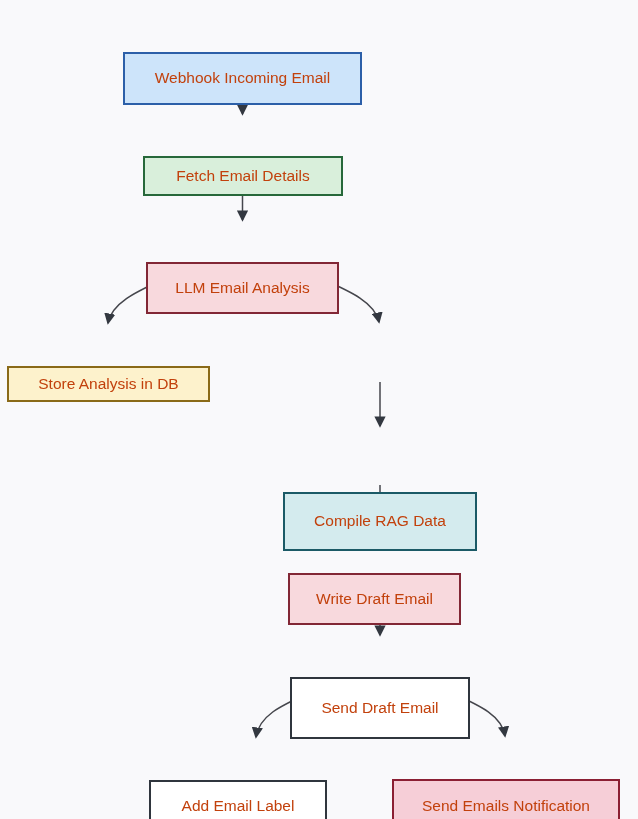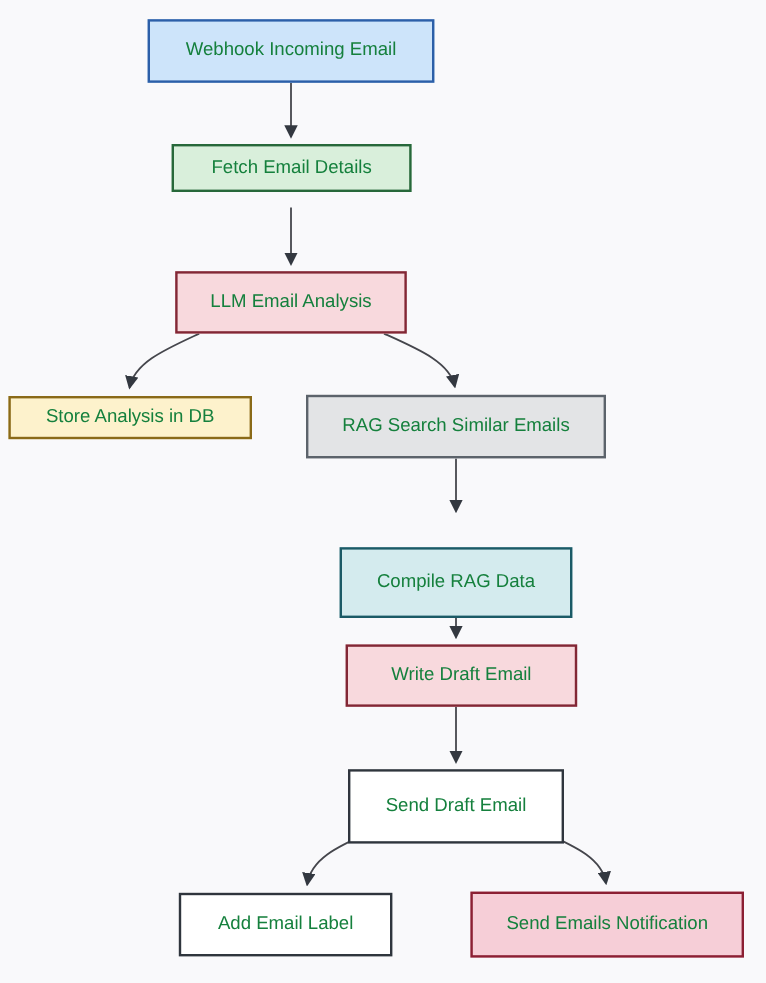--- a/index.html
+++ b/index.html
@@ -30,23 +30,24 @@
   }
   .node {
     position: absolute;
     box-sizing: border-box;
     border: 2px solid #333;
     background: #fff;
     display: flex;
     align-items: center;
     justify-content: center;
     font-size: 15.5px;
-    color: #15803d;
+    color: #c2410c;
     line-height: 1.2;
     white-space: nowrap;
+    margin-top: 36px;
   }
 </style>
 </head>
 <body>
 
 <div class="canvas">
 
   <svg class="edges-layer" viewBox="0 0 638 819" xmlns="http://www.w3.org/2000/svg">
     <defs>
       <marker id="arrow" viewBox="0 0 10 10" refX="8.5" refY="5" markerWidth="7.5" markerHeight="7.5" orient="auto-start-reverse">
@@ -65,25 +66,24 @@
   </svg>
 
   <div class="node" style="left: 123px; top: 16px; width: 239px; height: 53px; background: rgb(205, 228, 250); border-color: rgb(44, 95, 168);">Webhook Incoming Email</div>
 
   <div class="node" style="left: 143px; top: 120px; width: 200px; height: 40px; background: rgb(217, 239, 219); border-color: rgb(39, 104, 58);">Fetch Email Details</div>
 
   <div class="node" style="left: 146px; top: 226px; width: 193px; height: 52px; background: rgb(248, 217, 221); border-color: rgb(130, 39, 53);">LLM Email Analysis</div>
 
   <div class="node" style="left: 7px; top: 330px; width: 203px; height: 36px; background: rgb(253, 242, 204); border-color: rgb(138, 106, 24);">Store Analysis in DB</div>
 
-  <div class="node" style="left: 255px; top: 329px; width: 250px; height: 53px; background: rgb(227, 228, 230); border-color: rgb(92, 99, 107);">RAG Search Similar Emails</div>
 
   <div class="node" style="left: 283px; top: 456px; width: 194px; height: 59px; background: rgb(212, 235, 238); border-color: rgb(27, 90, 102);">Compile RAG Data</div>
 
-  <div class="node" style="left: 288px; top: 537px; width: 193px; height: 52px; background: rgb(248, 217, 221); border-color: rgb(130, 39, 53);">Write Draft Email</div>
+  <div class="node" style="left: 288px; top: 537px; width: 173px; height: 52px; background: rgb(248, 217, 221); border-color: rgb(130, 39, 53);">Write Draft Email</div>
 
   <div class="node" style="left: 290px; top: 641px; width: 180px; height: 62px; background: rgb(255, 255, 255); border-color: rgb(47, 53, 61);">Send Draft Email</div>
 
   <div class="node" style="left: 149px; top: 744px; width: 178px; height: 53px; background: rgb(255, 255, 255); border-color: rgb(47, 53, 61);">Add Email Label</div>
 
   <div class="node" style="left: 392px; top: 743px; width: 228px; height: 55px; background: rgb(246, 206, 215); border-color: rgb(139, 31, 51);">Send Emails Notification</div>
 
 </div>
 
 </body></html>

